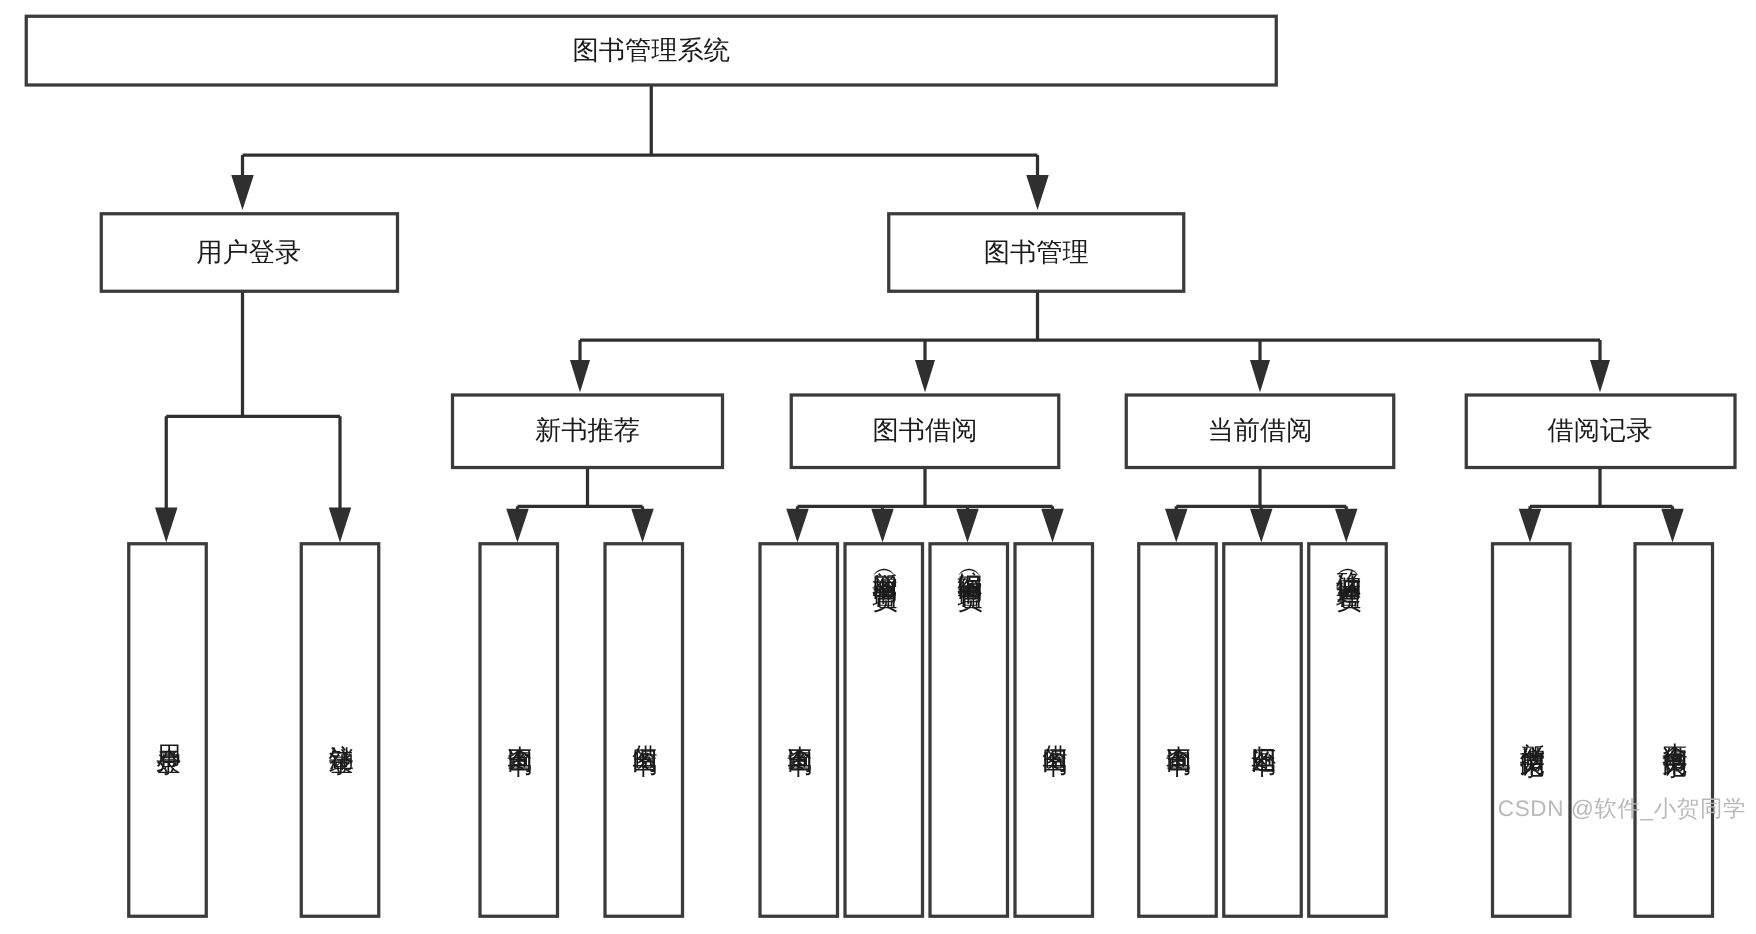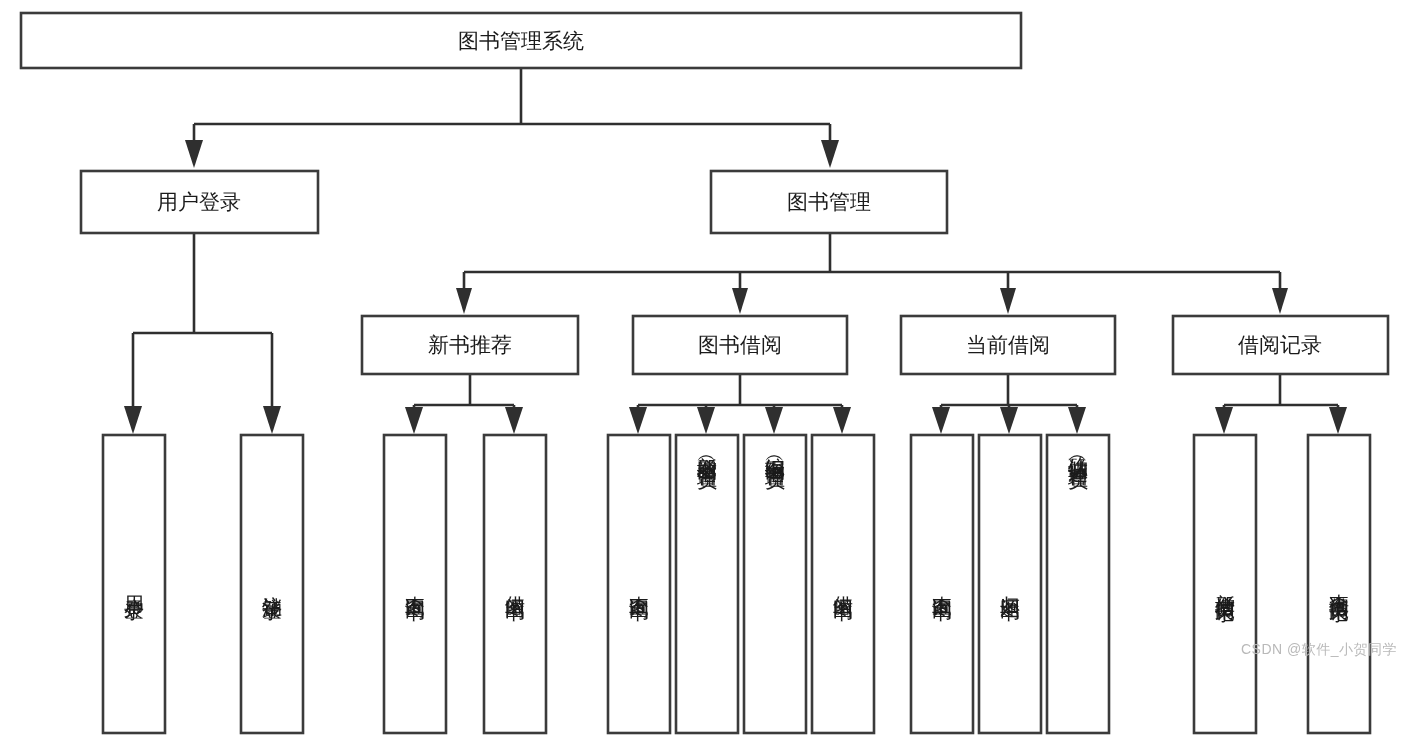--- a/index.html
+++ b/index.html
@@ -63,21 +63,21 @@
     line-height: 1.05;
     letter-spacing: 2px;
     color: #1b1b1b;
     white-space: nowrap;
   }
   .watermark {
     position: absolute;
     right: 8px;
     bottom: 6px;
     font-family: "Liberation Sans", "DejaVu Sans", sans-serif;
-    font-size: 14px;
+    font-size: 18px;
     color: #b9b9b9;
     letter-spacing: 0.5px;
     white-space: nowrap;
     text-align: right;
   }
 </style>
 </head>
 <body>
 
 <div id="diagram-root">

